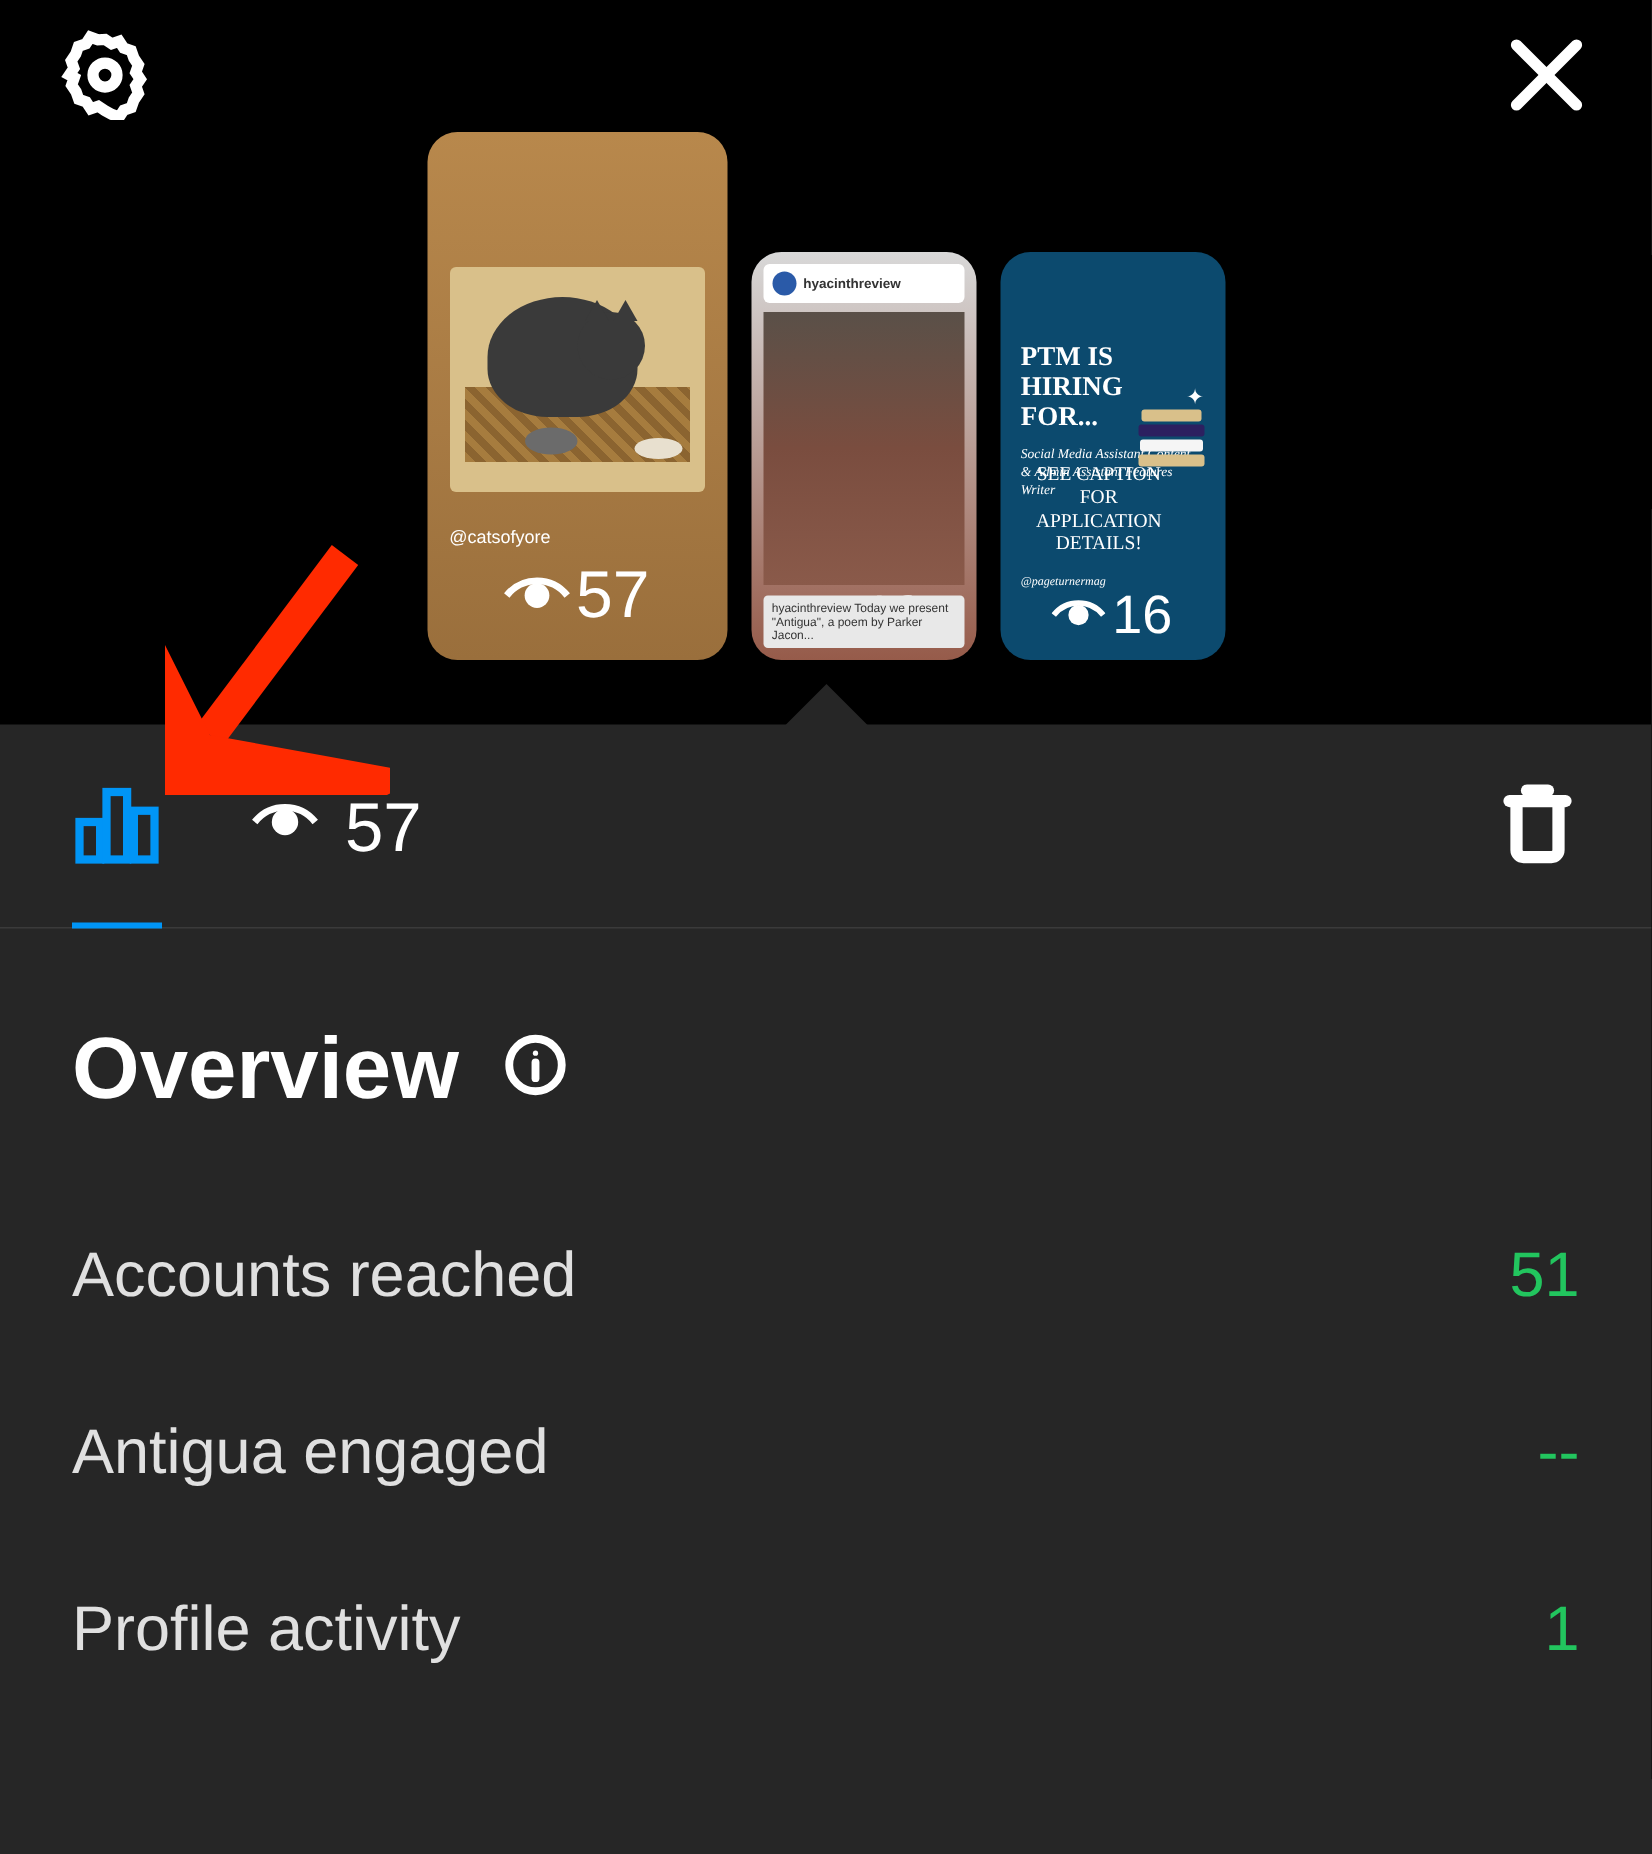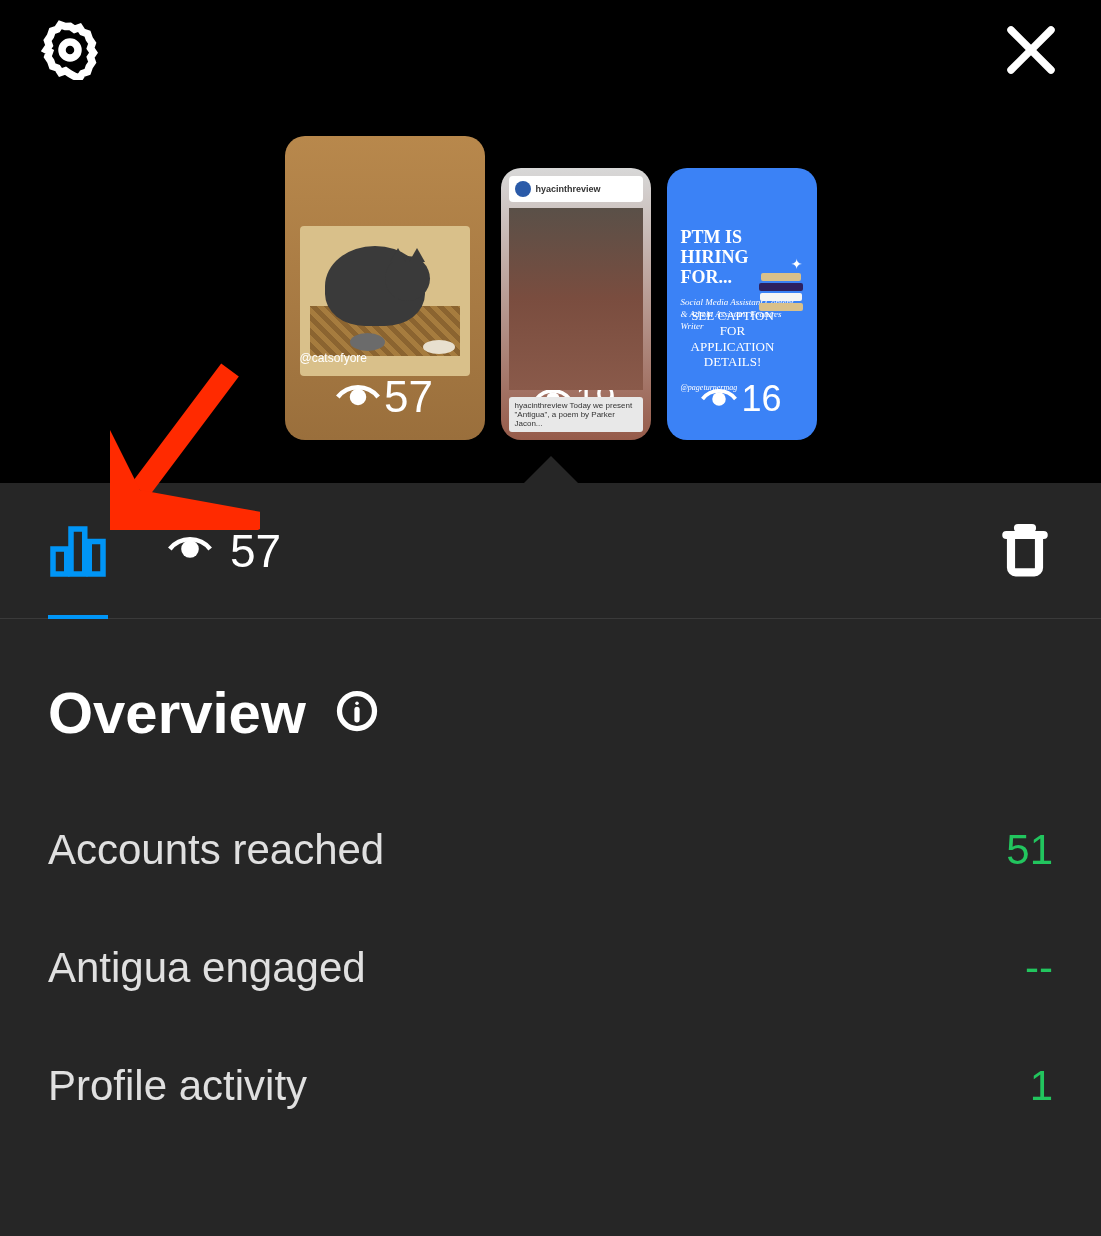--- a/index.html
+++ b/index.html
@@ -48,34 +48,34 @@
     .story-card {
       border-radius: 20px;
       position: relative;
       display: flex;
       flex-direction: column;
       justify-content: flex-end;
       overflow: hidden;
     }
     .story-card.primary {
       width: 200px;
-      height: 304px;
+      height: 352px;
       background: linear-gradient(180deg, #b8884c 0%, #9a6f3c 100%);
       z-index: 3;
     }
     .story-card.secondary {
       width: 150px;
       height: 272px;
       z-index: 2;
     }
     .story-card.s2 {
       background: linear-gradient(180deg, #d8d8d8 0%, #965b4a 100%);
     }
     .story-card.s3 {
-      background: #3b82f6;
+      background: #0c4a6e;
     }
     .cat-art {
       position: absolute;
       top: 90px;
       left: 15px;
       right: 15px;
       height: 150px;
       background: #d9c08a;
       border-radius: 4px;
     }
@@ -257,21 +257,21 @@
       gap: 4px;
       padding-bottom: 18px;
       color: #fff;
       font-weight: 500;
     }
     .story-card.primary .view-count {
       font-size: 44px;
     }
     .story-card.secondary .view-count {
       font-size: 36px;
-      padding-bottom: 20px;
+      padding-bottom: 9px;
     }
     .eye-small {
       width: 36px;
       height: 24px;
     }
     .primary .eye-small {
       width: 44px;
       height: 30px;
     }
     .pointer-notch {

